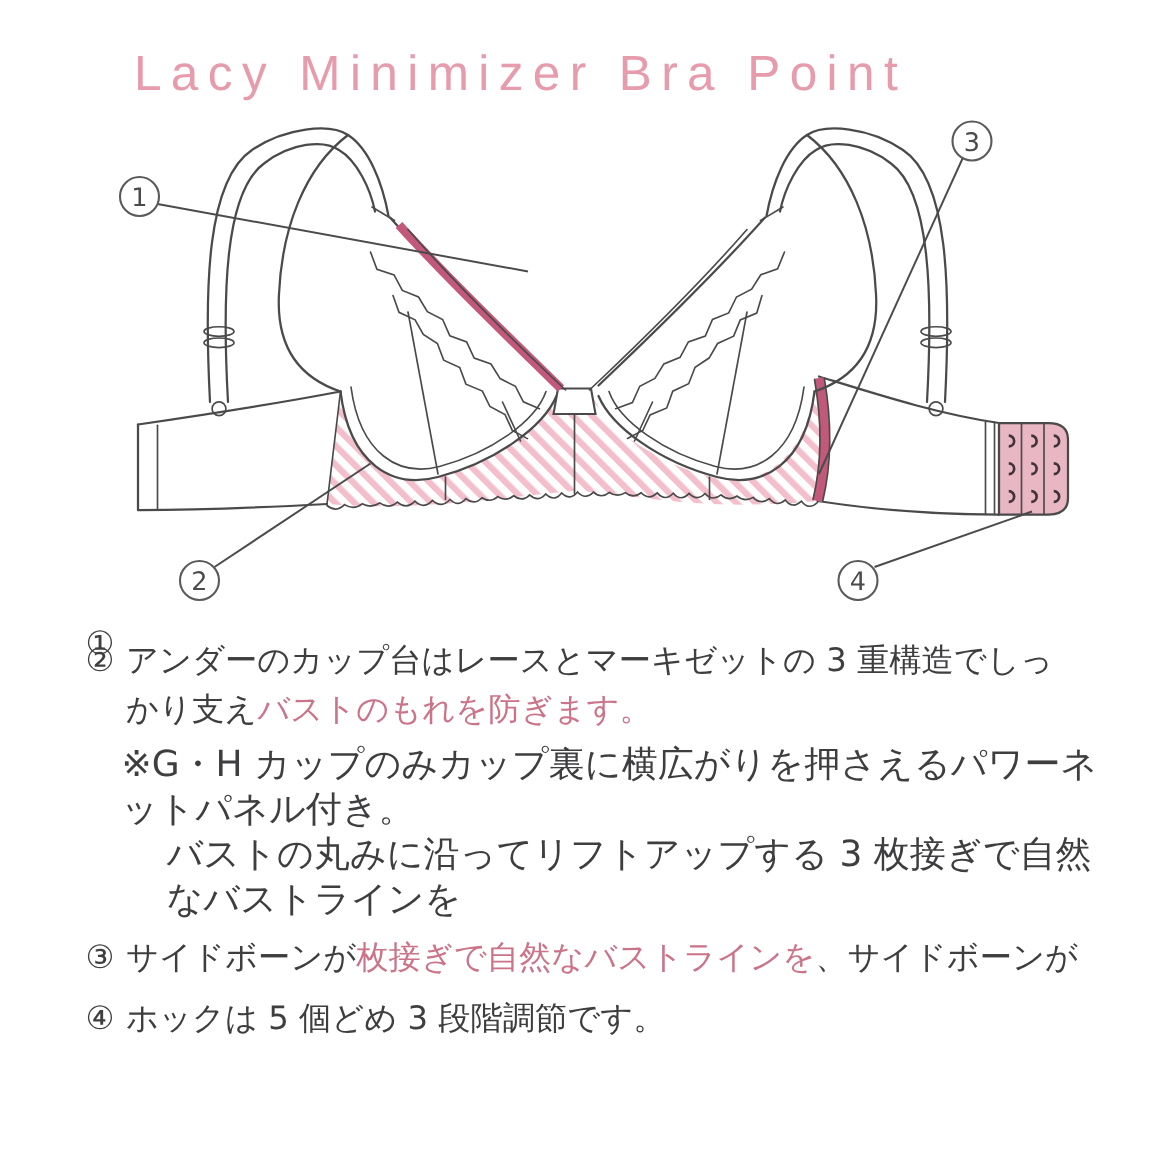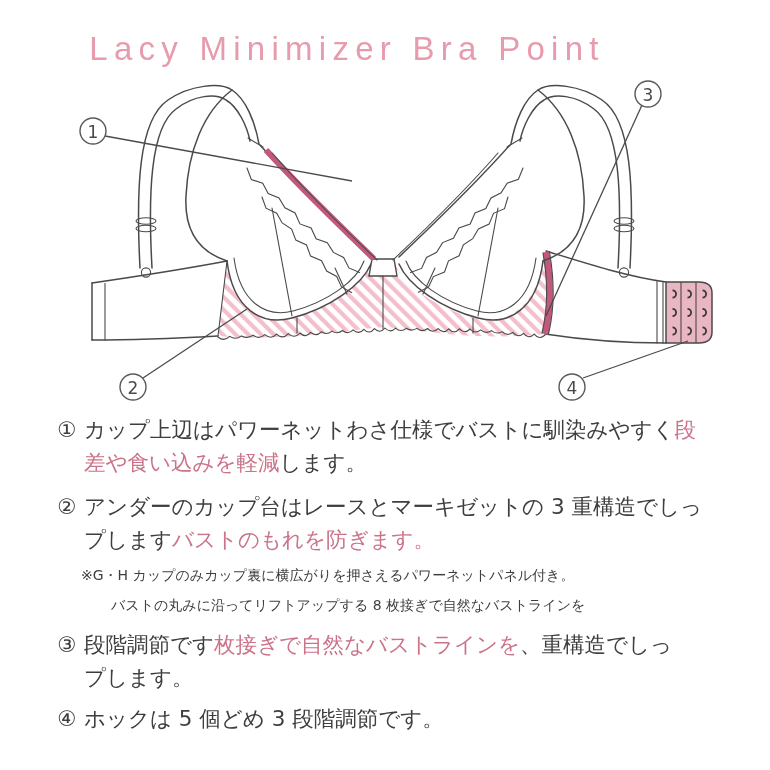--- a/index.html
+++ b/index.html
@@ -20,21 +20,21 @@
   .accent{fill:none;stroke:var(--accent-pink);}
   .callout-circle{fill:#fff;stroke:#5a5a5c;stroke-width:1.4;}
   .callout-num{fill:#4a4a4c;font-size:17px;text-anchor:middle;font-weight:400;}
   .leader{fill:none;stroke:#4b4b4d;stroke-width:1.3;}
   .hookpath{fill:none;stroke:#40343a;stroke-width:1.8;}
   .notes{position:absolute;left:57px;top:413px;width:682px;}
   .item{position:relative;padding-left:27px;font-size:21.5px;line-height:33px;}
   .item .marker{position:absolute;left:0;top:0;}
   .pink{color:var(--text-pink);}
   .mb1{margin-bottom:11px;} .mb2{margin-bottom:4px;} .mb3{margin-bottom:8px;}
-  .subnote{font-size:14px;line-height:30px;color:var(--text-dark);}
+  .subnote{font-size:24px;line-height:30px;color:var(--text-dark);}
   .subnote .l1{padding-left:24px;} .subnote .l2{padding-left:54px;}
 </style>
 </head>
 <body>
 
 <div class="stage">
 
   <div class="title">Lacy Minimizer Bra Point</div>
 
   <svg class="diagram" viewBox="0 0 770 770">
@@ -153,36 +153,35 @@
       <text class="callout-num" x="648" y="100.5">3</text>
       <circle class="callout-circle" cx="572" cy="387" r="13"></circle>
       <text class="callout-num" x="572" y="393.5">4</text>
     </g>
   </svg>
 
   <div class="notes">
 
     <div class="item mb1">
       <span class="marker">①</span>
-      <span><span>カップ上辺はパワーネットわさ仕様でバストに馴染みやすく</span><span class="pink">段</span><br><span class="pink">差や食い込みを軽減</span><span>します。</span></span>
     </div>
 
     <div class="item mb2">
       <span class="marker">②</span>
-      <span><span>アンダーのカップ台はレースとマーキゼットの 3 重構造でしっ</span><br><span>プします</span><span class="pink">バストのもれを防ぎます。</span></span>
+      <span><span>アンダーのカップ台はレースとマーキゼットの 3 重構造でしっ</span><br><span>かり支え</span><span class="pink">バストのもれを防ぎます。</span></span>
     </div>
 
     <div class="subnote mb3">
       <div class="l1">※G・H カップのみカップ裏に横広がりを押さえるパワーネットパネル付き。</div>
-      <div class="l2">バストの丸みに沿ってリフトアップする 8 枚接ぎで自然なバストラインを</div>
+      <div class="l2">バストの丸みに沿ってリフトアップする 3 枚接ぎで自然なバストラインを</div>
     </div>
 
     <div class="item mb3">
       <span class="marker">③</span>
-      <span><span>段階調節です</span><span class="pink">枚接ぎで自然なバストラインを</span><span>、重構造でしっ</span><br><span>プします。</span></span>
+      <span><span>サイドボーンが</span><span class="pink">枚接ぎで自然なバストラインを</span><span>、サイドボーンが</span><br></span>
     </div>
 
     <div class="item">
       <span class="marker">④</span>
       <span><span>ホックは 5 個どめ 3 段階調節です。</span></span>
     </div>
 
   </div>
 </div>
 

